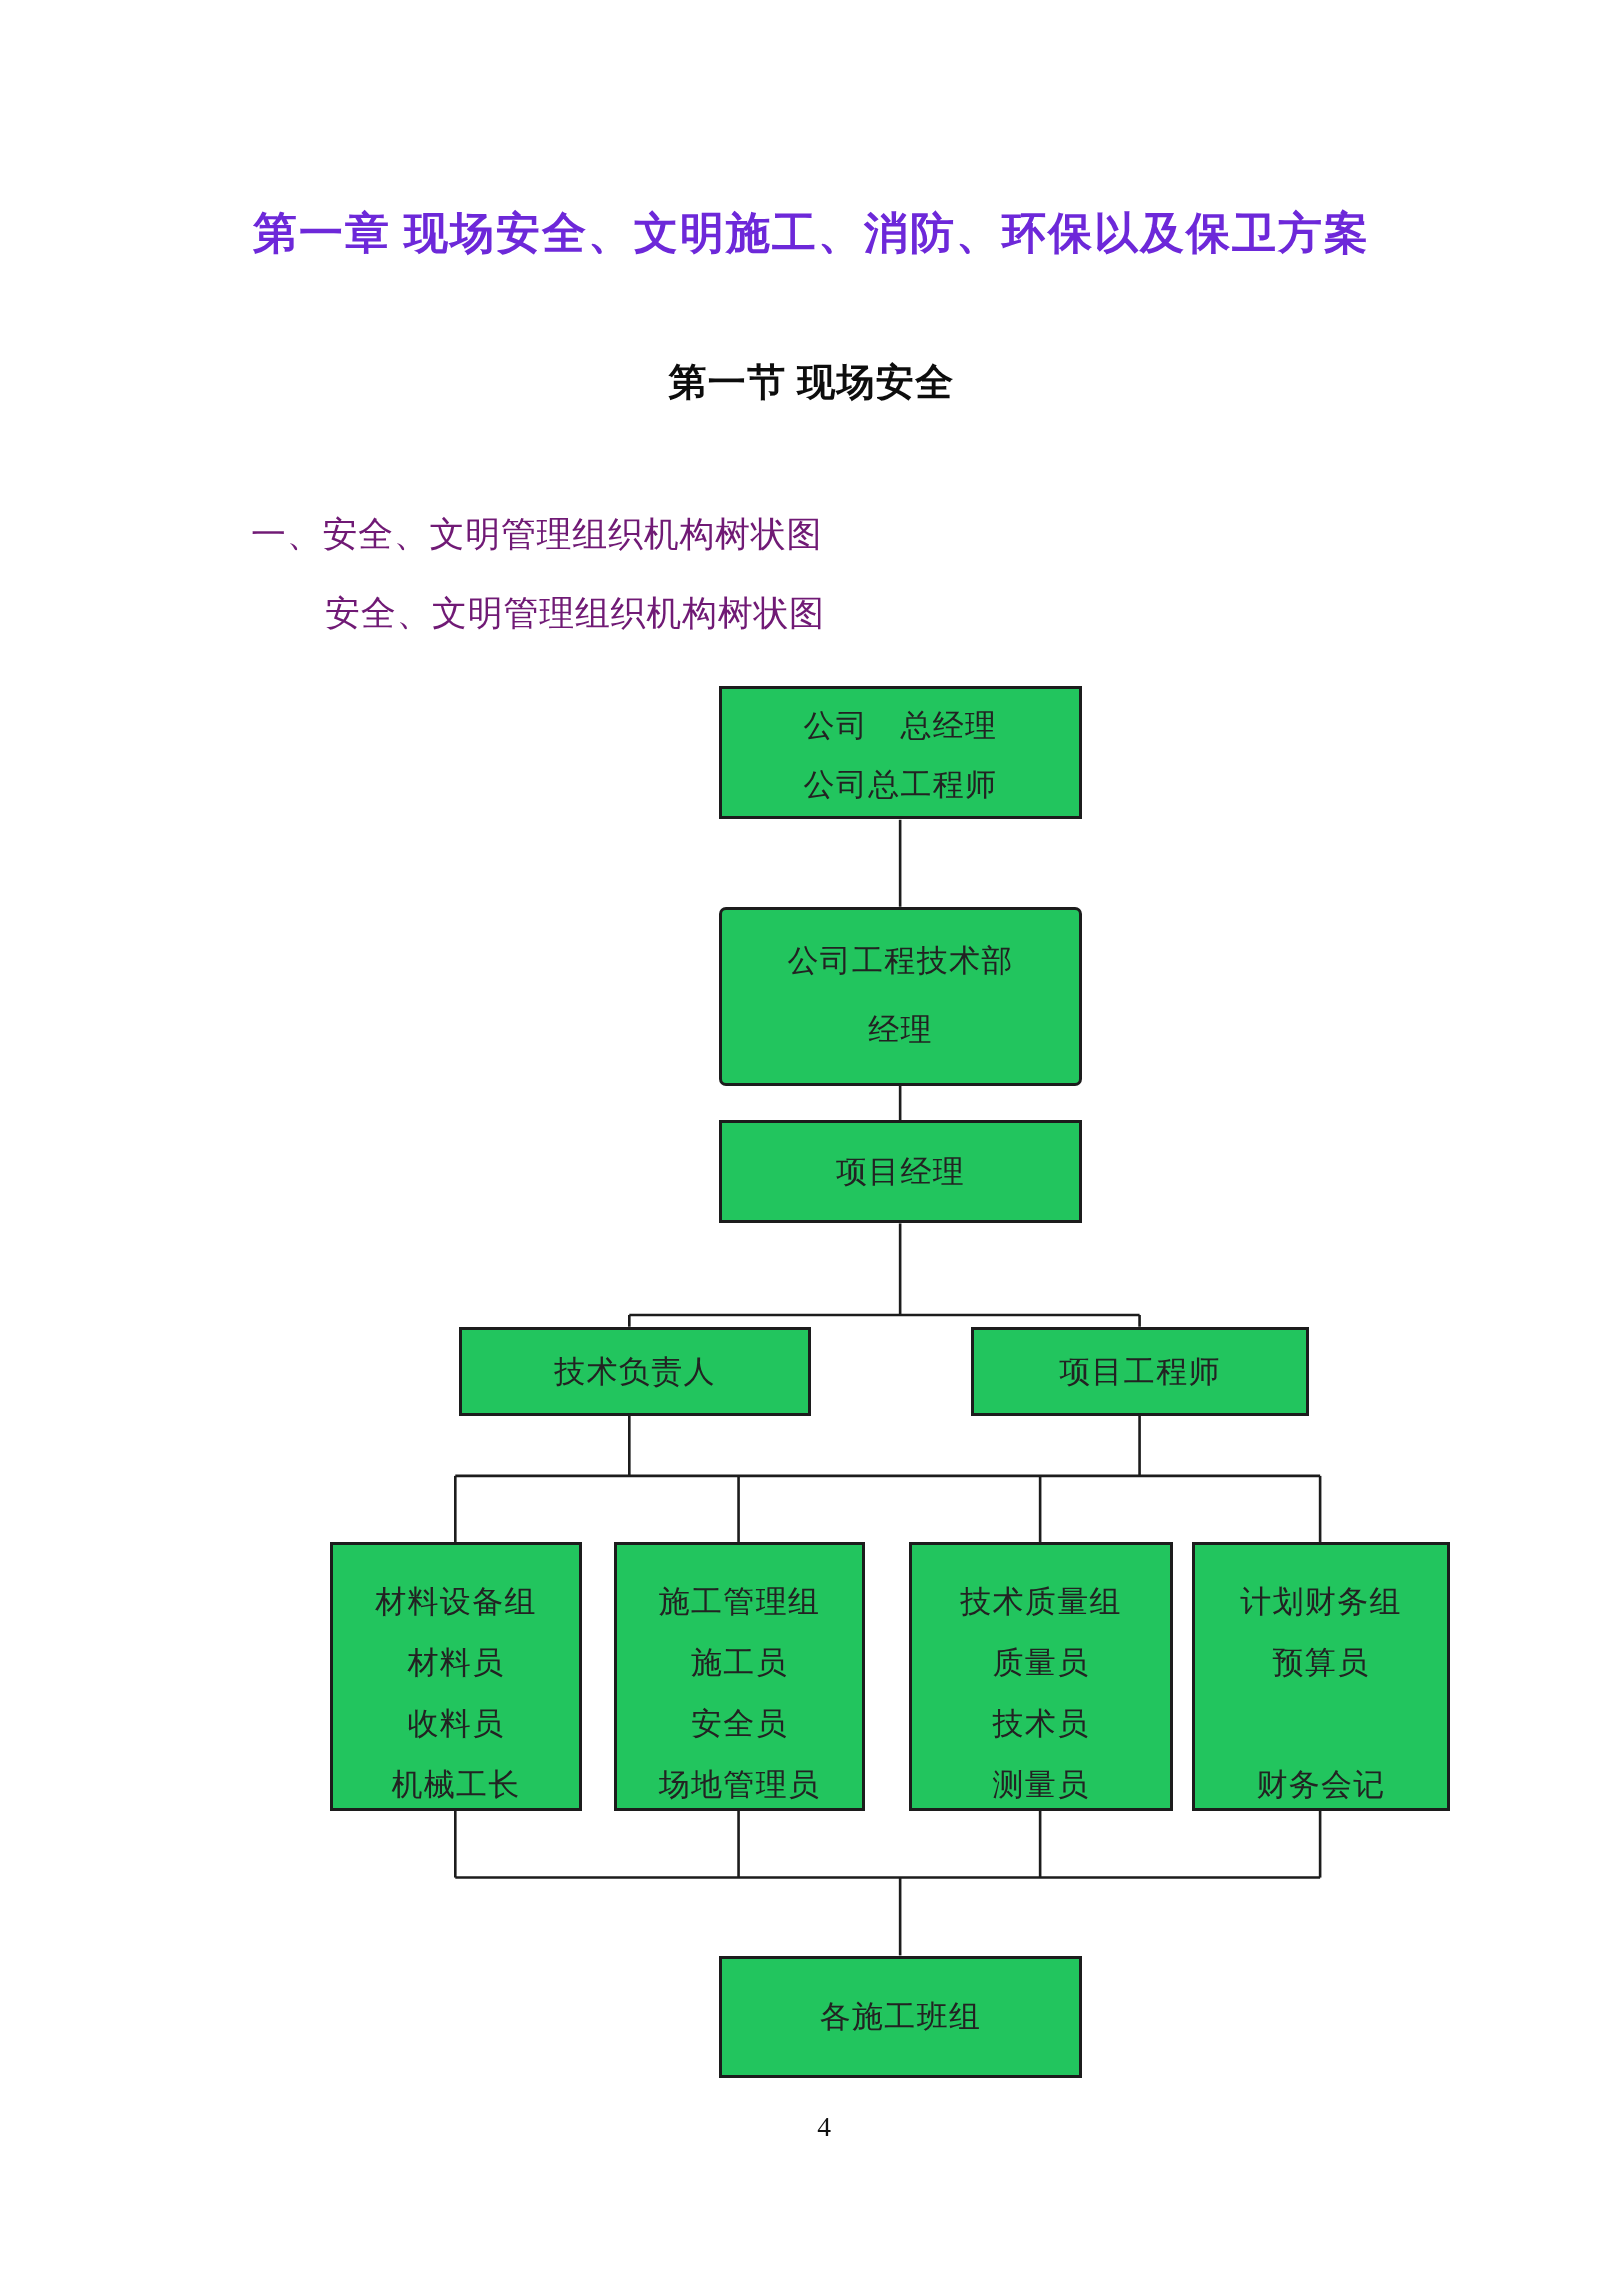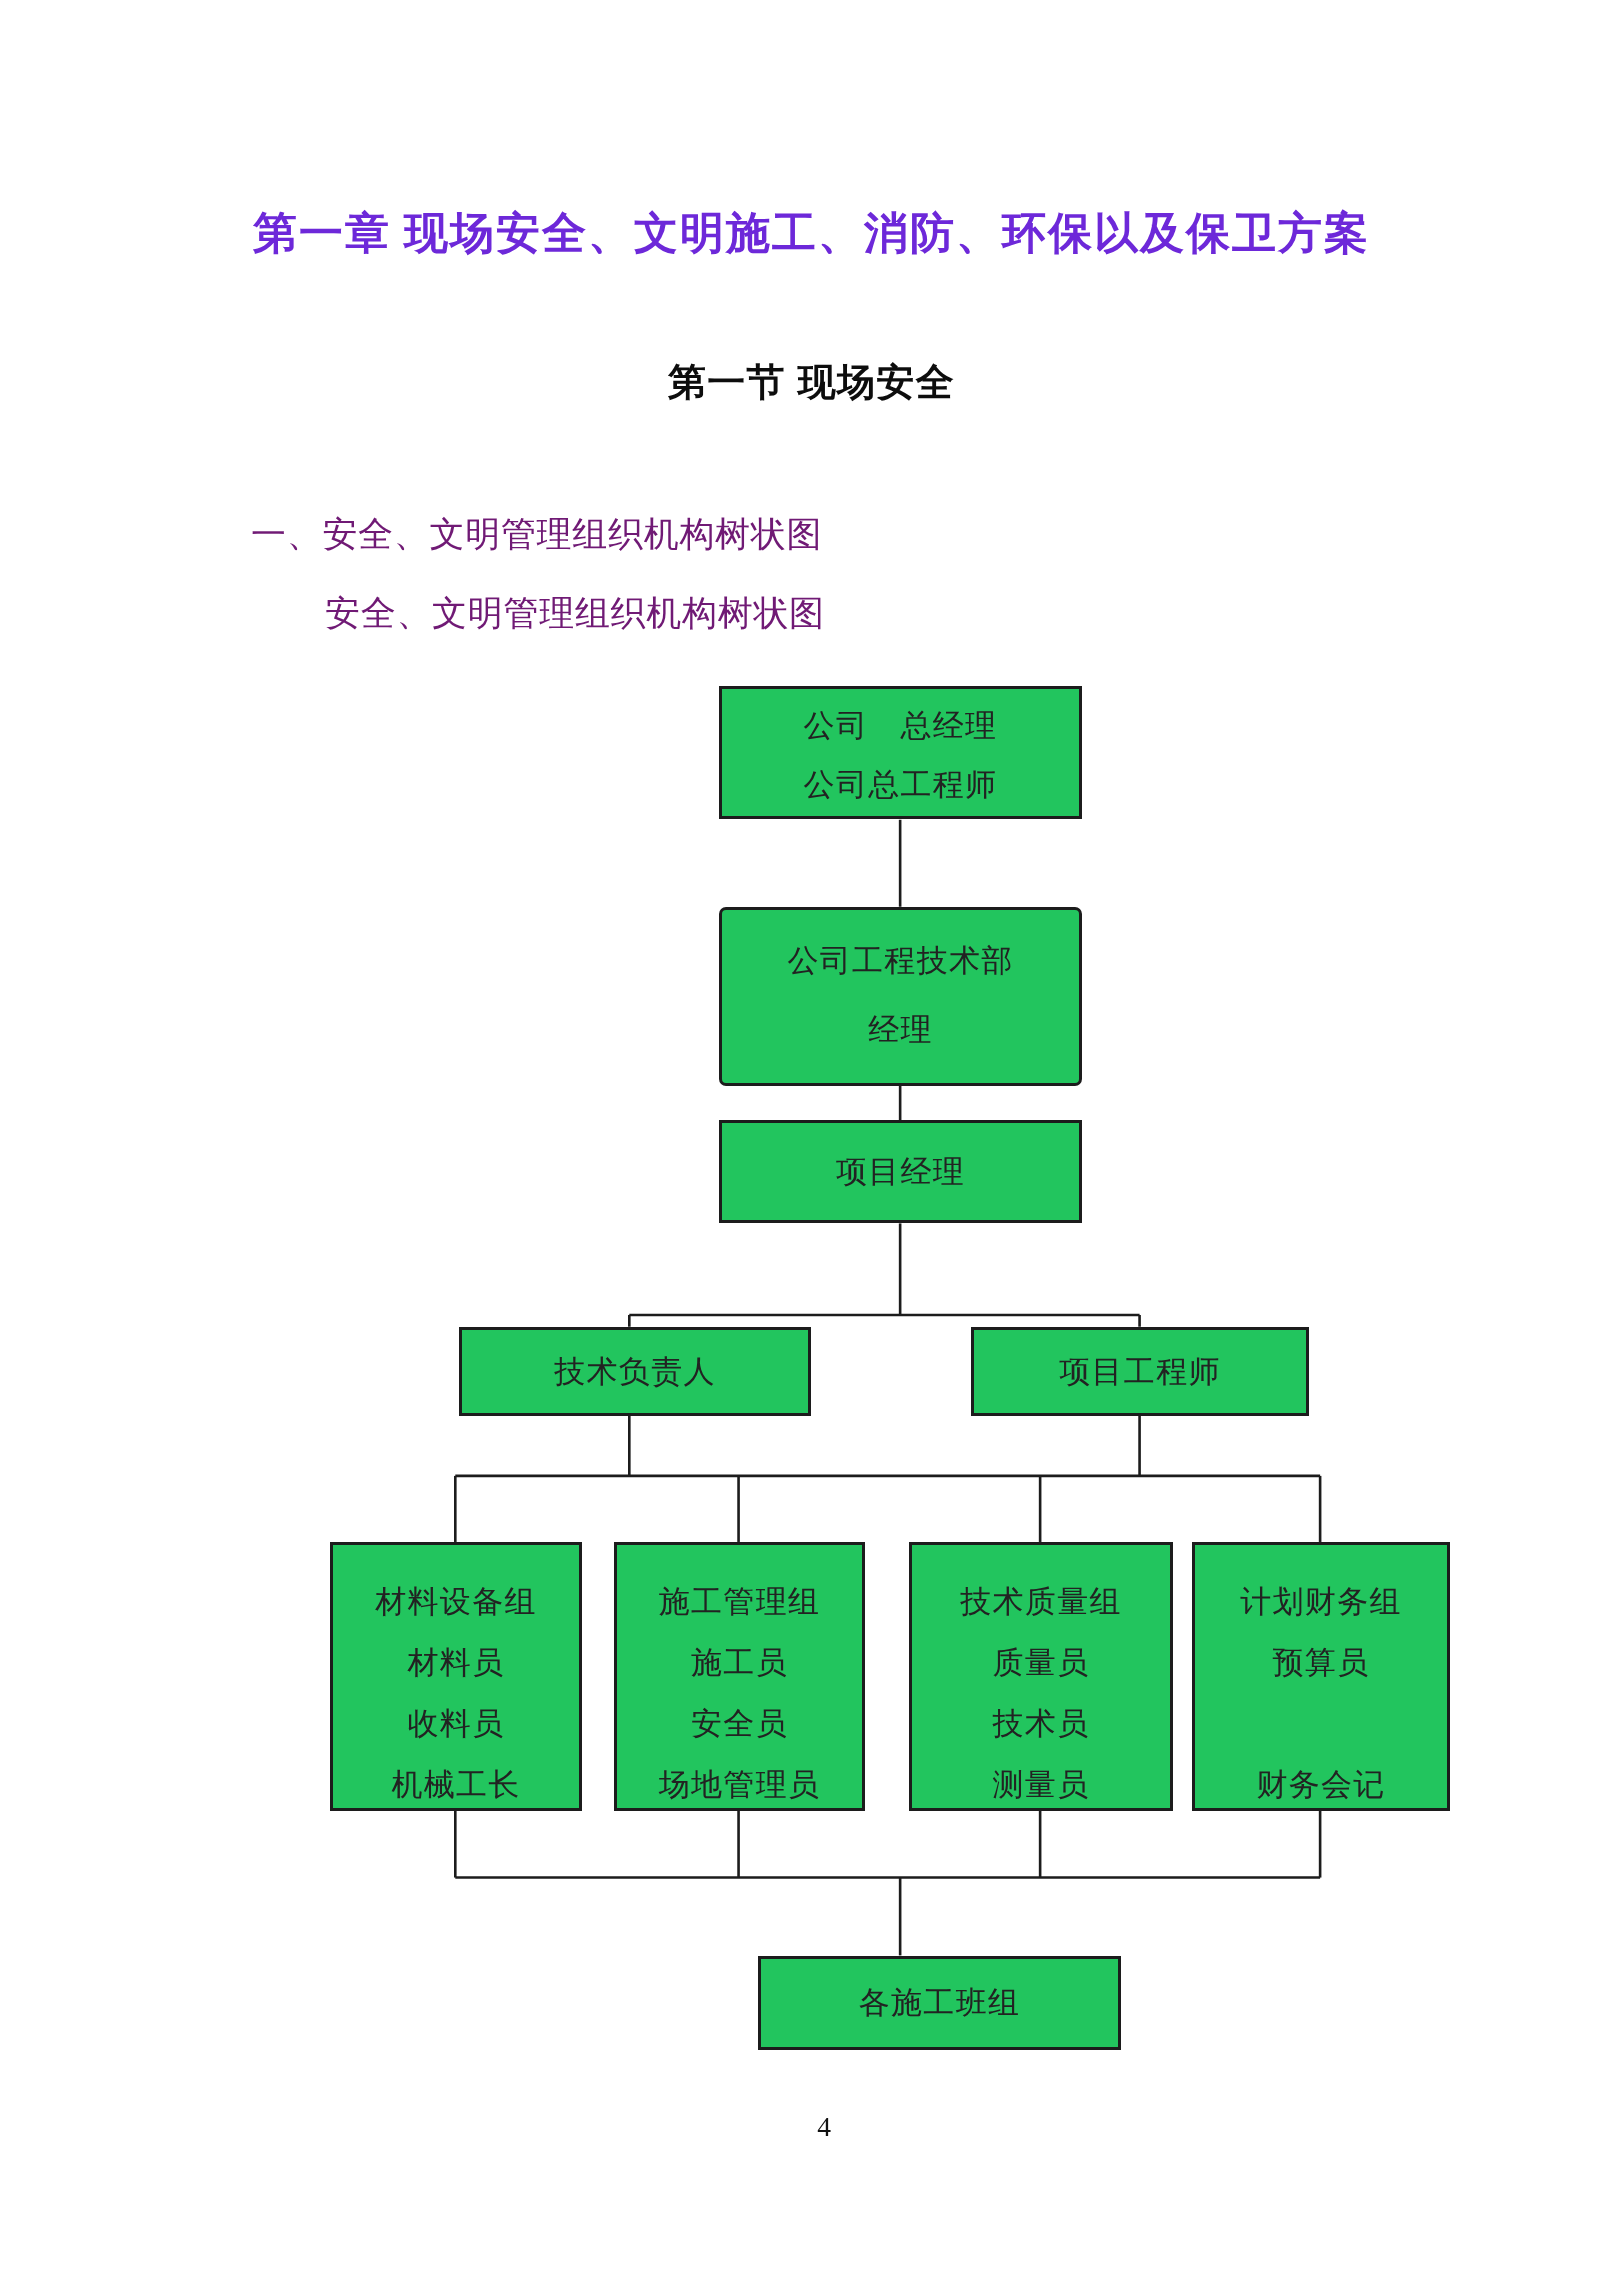--- a/index.html
+++ b/index.html
@@ -19,21 +19,21 @@
     font-family: "Liberation Serif", serif;
     font-weight: bold;
     font-size: 44px;
     letter-spacing: 2px;
     color: #6d28d9;
     white-space: nowrap;
   }
   .doc-subtitle {
     position: absolute; top: 357px; left: 0; width: 100%;
     text-align: center;
-    font-family: Liberation Sans, sans-serif;
+    font-family: Liberation Serif, serif;
     font-weight: bold;
     font-size: 38px;
     letter-spacing: 1.3px;
     color: #0d0d0d;
     white-space: nowrap;
   }
   .para {
     position: absolute;
     font-size: 35px;
     color: #701a75;
@@ -73,21 +73,21 @@
   .box-d { left: 459px;  top: 1327px; width: 352px; height: 89px; }
   .box-e { left: 971px; top: 1327px; width: 338px; height: 89px; }
 
   .fbox { top: 1542px; height: 269px; padding-top: 26px; }
   .fbox .bl { height: 61px; line-height: 61px; }
   .box-f1 { left: 330px;  width: 252px; }
   .box-f2 { left: 614px;  width: 251px; }
   .box-f3 { left: 909px; width: 264px; }
   .box-f4 { left: 1192px; width: 258px; }
 
-  .box-g { left: 719px; top: 1956px; width: 363px; height: 94px; margin-left: 39px; }
+  .box-g { left: 719px; top: 1956px; width: 363px; height: 122px; }
 
   .page-number {
     position: absolute; top: 2111px; left: 0; width: 100%;
     text-align: center; text-indent: 25px;
     font-family: "Liberation Serif", serif;
     font-size: 27.5px;
     color: #111111;
   }
 </style>
 </head>

